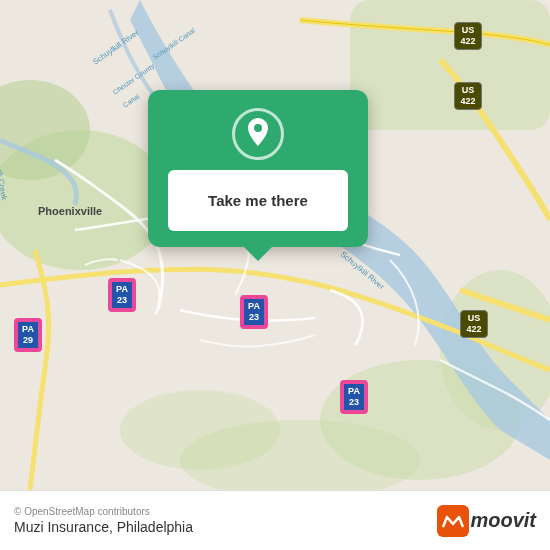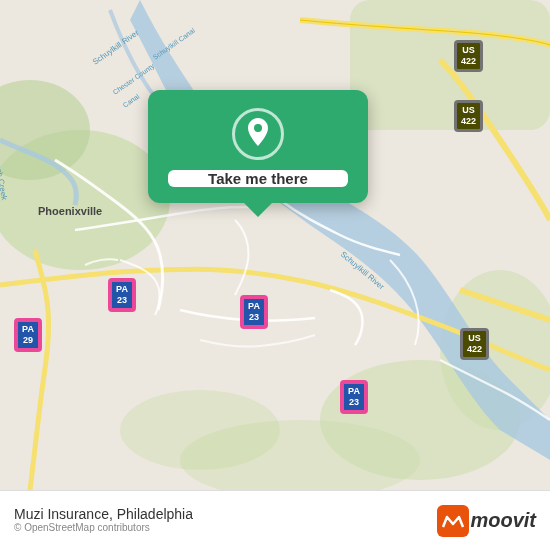--- a/index.html
+++ b/index.html
@@ -64,21 +64,21 @@
       align-items: center;
       justify-content: center;
       margin-bottom: 10px;
     }
 
     #take-me-btn {
       background: white;
       color: #333;
       border: none;
       border-radius: 6px;
-      padding: 0 22px;
+      padding: 22px 22px;
       font-size: 15px;
       font-weight: 600;
       cursor: pointer;
       width: 100%;
       text-align: center;
     }
 
     #bottom-bar {
       width: 550px;
       height: 60px;
@@ -134,23 +134,22 @@
       font-weight: bold;
       padding: 2px 4px;
       line-height: 1.2;
       z-index: 5;
       text-align: center;
     }
 
     .badge-us {
       background: #4a4a00;
       color: white;
-      border: 3px solid #737373;
+      border: 1px solid #737373;
       min-width: 28px;
-      margin-top: 18px;
     }
 
     .badge-pa {
       background: #2255aa;
       color: white;
       border: 4px solid #ec4899;
       min-width: 28px;
     }
   </style>
 </head>
@@ -229,22 +228,22 @@
         <circle cx="14" cy="10" r="4" fill="#2eaa6e"></circle>
       </svg>
     </div>
     <button id="take-me-btn">Take me there</button>
   </div>
 
 </div>
 
 <div id="bottom-bar">
   <div id="bottom-left">
+    <span id="copyright-text">© OpenStreetMap contributors</span>
     <span id="location-name">Muzi Insurance, Philadelphia</span>
-    <span id="copyright-text">© OpenStreetMap contributors</span>
   </div>
   <div id="moovit-logo">
 
     <svg id="moovit-icon" viewBox="0 0 32 32" xmlns="http://www.w3.org/2000/svg" width="32" height="32">
       <rect width="32" height="32" rx="6" fill="#e8520a"></rect>
       <path d="M6 22 L10 12 L16 19 L22 12 L26 22" stroke="white" stroke-width="2.5" fill="none" stroke-linejoin="round"></path>
     </svg>
     <span id="moovit-text">moovit</span>
   </div>
 </div>

